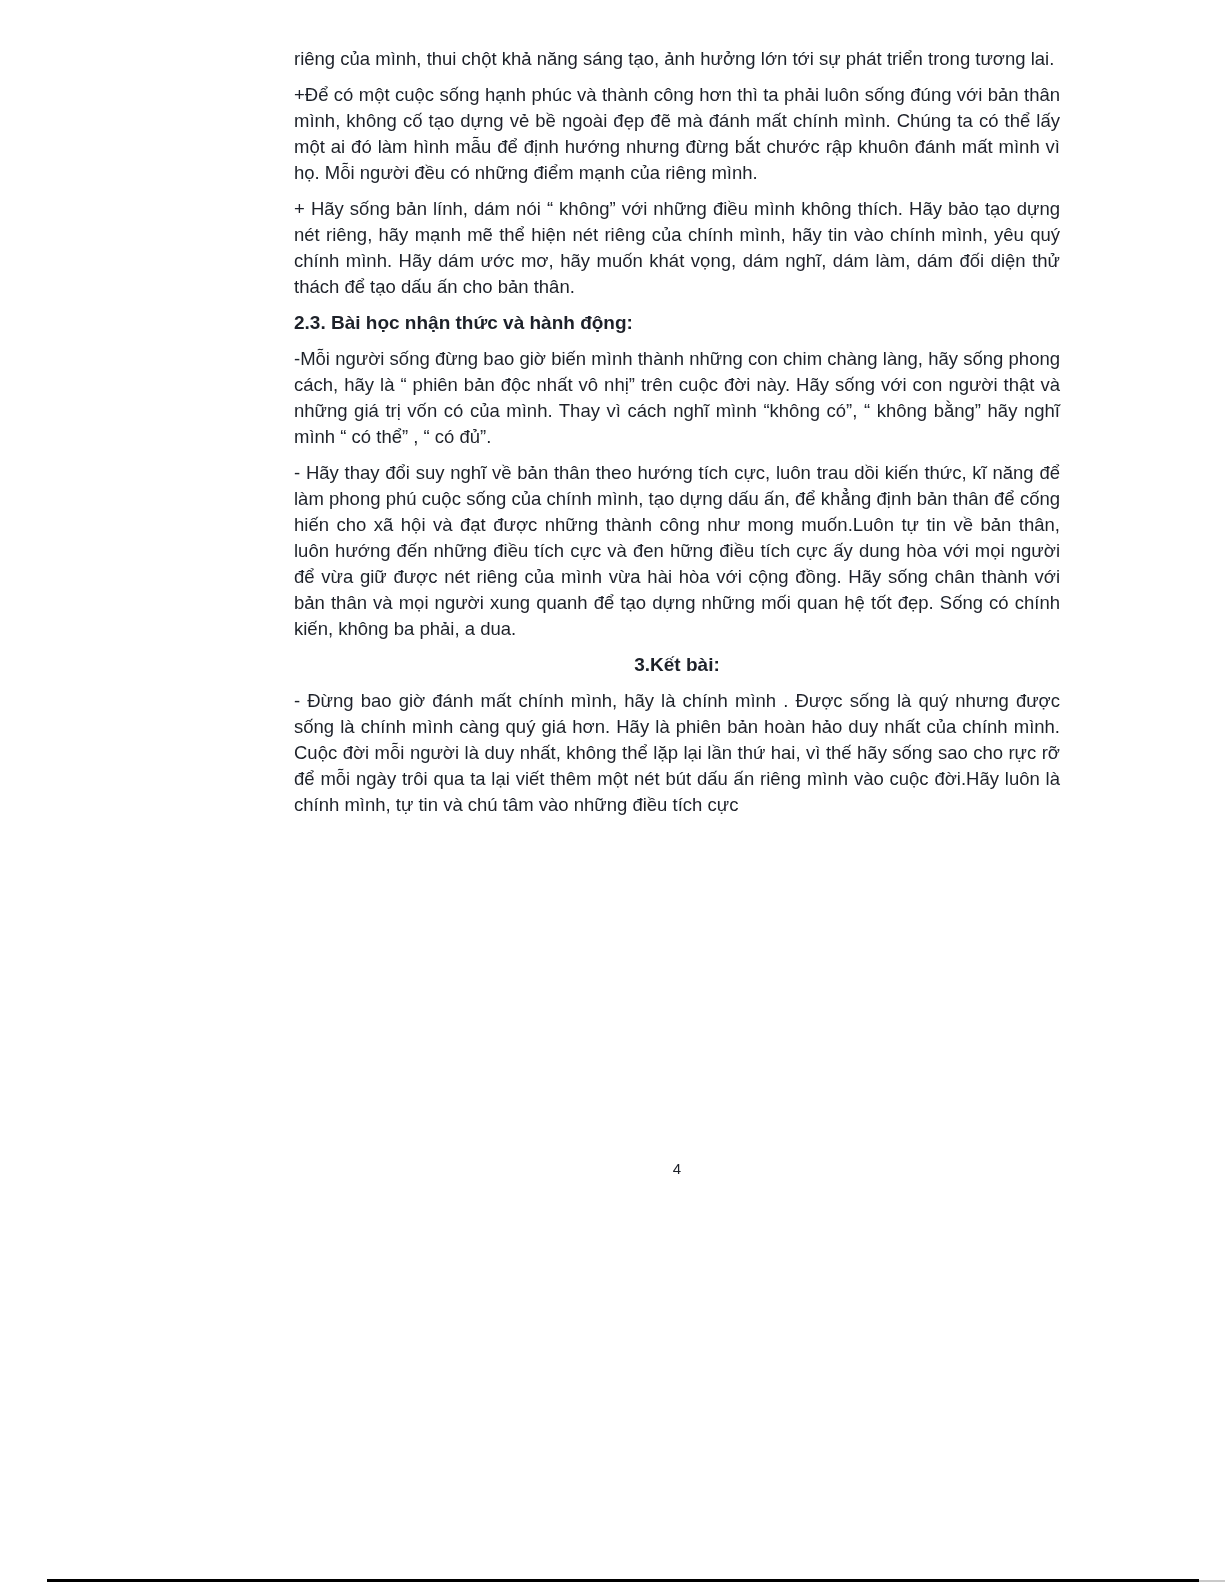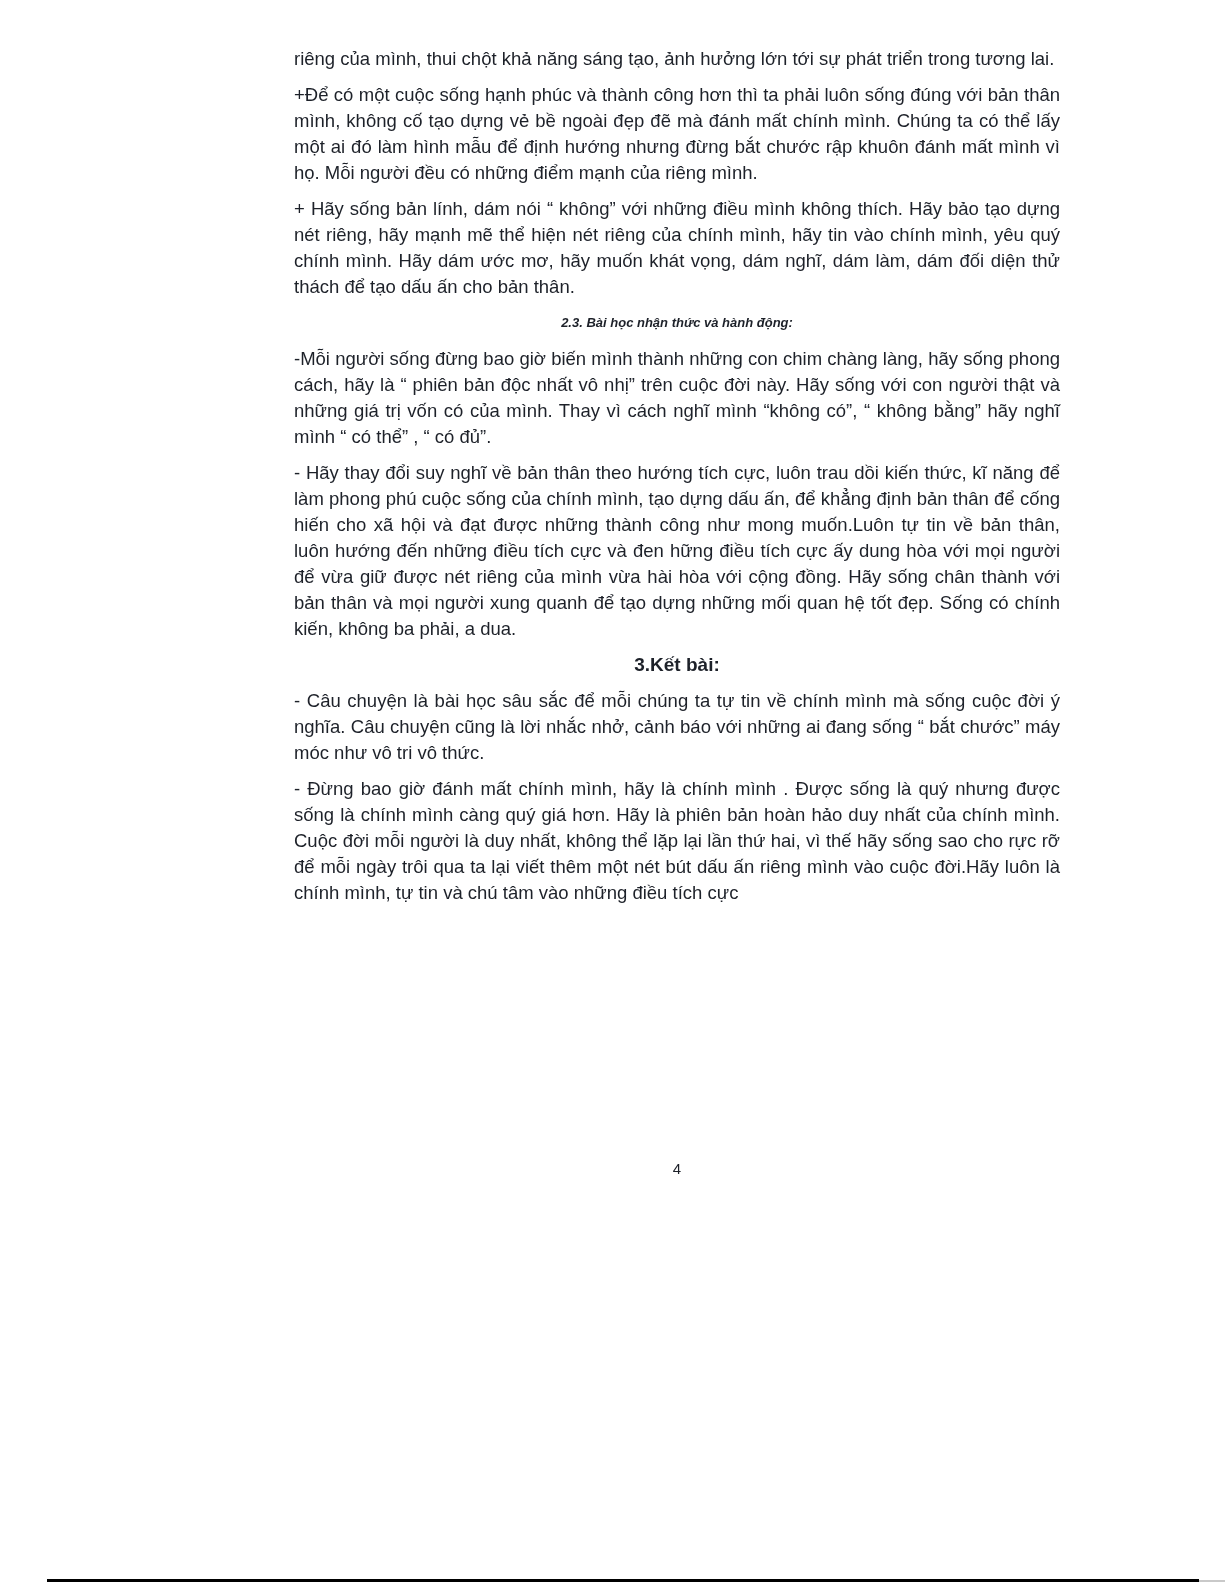--- a/index.html
+++ b/index.html
@@ -24,24 +24,23 @@
     color: #1d2129;
     font-size: 18.5px;
     line-height: 26px;
     text-align: justify;
   }
   .content p {
     margin: 0 0 10px 0;
   }
   .heading-bold-italic {
     font-weight: bold;
-    font-style: italic;
-    font-size: 13px;
+    font-size: 19px;
     margin: 2px 0 10px 0;
-    text-align: center;
+    text-align: left;
   }
   .heading-bold {
     font-weight: bold;
     font-size: 19px;
     margin: 2px 0 10px 0;
     text-align: center;
   }
   .page-number {
     position: absolute;
     top: 1160px;
@@ -82,21 +81,20 @@
 <div class="page">
 
   <div class="content">
     <p>riêng của mình, thui chột khả năng sáng tạo, ảnh hưởng lớn tới sự phát triển trong tương lai.</p>
     <p>+Để có một cuộc sống hạnh phúc và thành công hơn thì ta phải luôn sống đúng với bản thân mình, không cố tạo dựng vẻ bề ngoài đẹp đẽ mà đánh mất chính mình. Chúng ta có thể lấy một ai đó làm hình mẫu để định hướng nhưng đừng bắt chước rập khuôn đánh mất mình vì họ. Mỗi người đều có những điểm mạnh của riêng mình.</p>
     <p>+ Hãy sống bản lính, dám nói “ không” với những điều mình không thích. Hãy bảo tạo dựng nét riêng, hãy mạnh mẽ thể hiện nét riêng của chính mình, hãy tin vào chính mình, yêu quý chính mình. Hãy dám ước mơ, hãy muốn khát vọng, dám nghĩ, dám làm, dám đối diện thử thách để tạo dấu ấn cho bản thân.</p>
     <p class="heading-bold-italic">2.3. Bài học nhận thức và hành động:</p>
     <p>-Mỗi người sống đừng bao giờ biến mình thành những con chim chàng làng, hãy sống phong cách, hãy là “ phiên bản độc nhất vô  nhị” trên cuộc đời này. Hãy sống với con người thật và những giá trị vốn có của mình. Thay vì cách nghĩ mình “không có”,  “ không bằng” hãy nghĩ mình “ có thể” , “ có đủ”.</p>
     <p>- Hãy thay đổi suy nghĩ về bản thân theo hướng tích cực, luôn trau dồi kiến thức, kĩ năng để làm phong phú cuộc sống của chính mình, tạo dựng dấu ấn, để khẳng định bản thân để cống hiến cho xã hội và đạt được những thành công như mong muốn.Luôn  tự tin về bản thân, luôn hướng đến những điều tích cực và đen hững điều tích cực ấy dung hòa với mọi người để vừa giữ được nét riêng của mình vừa hài hòa với cộng đồng. Hãy sống chân thành với bản thân và mọi người xung quanh để tạo dựng những mối quan hệ tốt đẹp. Sống có chính kiến, không ba phải, a dua.</p>
     <p class="heading-bold">3.Kết bài:</p>
-    <p>- Câu chuyện là bài học sâu sắc để mỗi chúng ta tự tin về chính mình mà sống cuộc đời ý nghĩa. Câu chuyện cũng là lời nhắc nhở, cảnh báo với những ai đang sống “ bắt chước” máy móc như vô tri vô thức.</p>
     <p>- Đừng bao giờ đánh mất chính mình, hãy là chính mình . Được sống là quý nhưng được sống là chính mình càng quý giá hơn. Hãy là phiên bản hoàn hảo duy nhất của chính  mình. Cuộc đời mỗi người là duy nhất, không thể lặp lại lần thứ hai, vì thế hãy sống sao cho rực rỡ để mỗi ngày trôi qua ta lại viết thêm một nét bút dấu ấn riêng mình vào cuộc đời.Hãy luôn là chính mình, tự tin và chú tâm vào những điều tích cực</p>
   </div>
 
   <div class="page-number">4</div>
 
   <div class="bottom-bar"></div>
   <div class="bottom-bar-light"></div>
   <div class="bottom-bar-tick"></div>
 
 </div>

